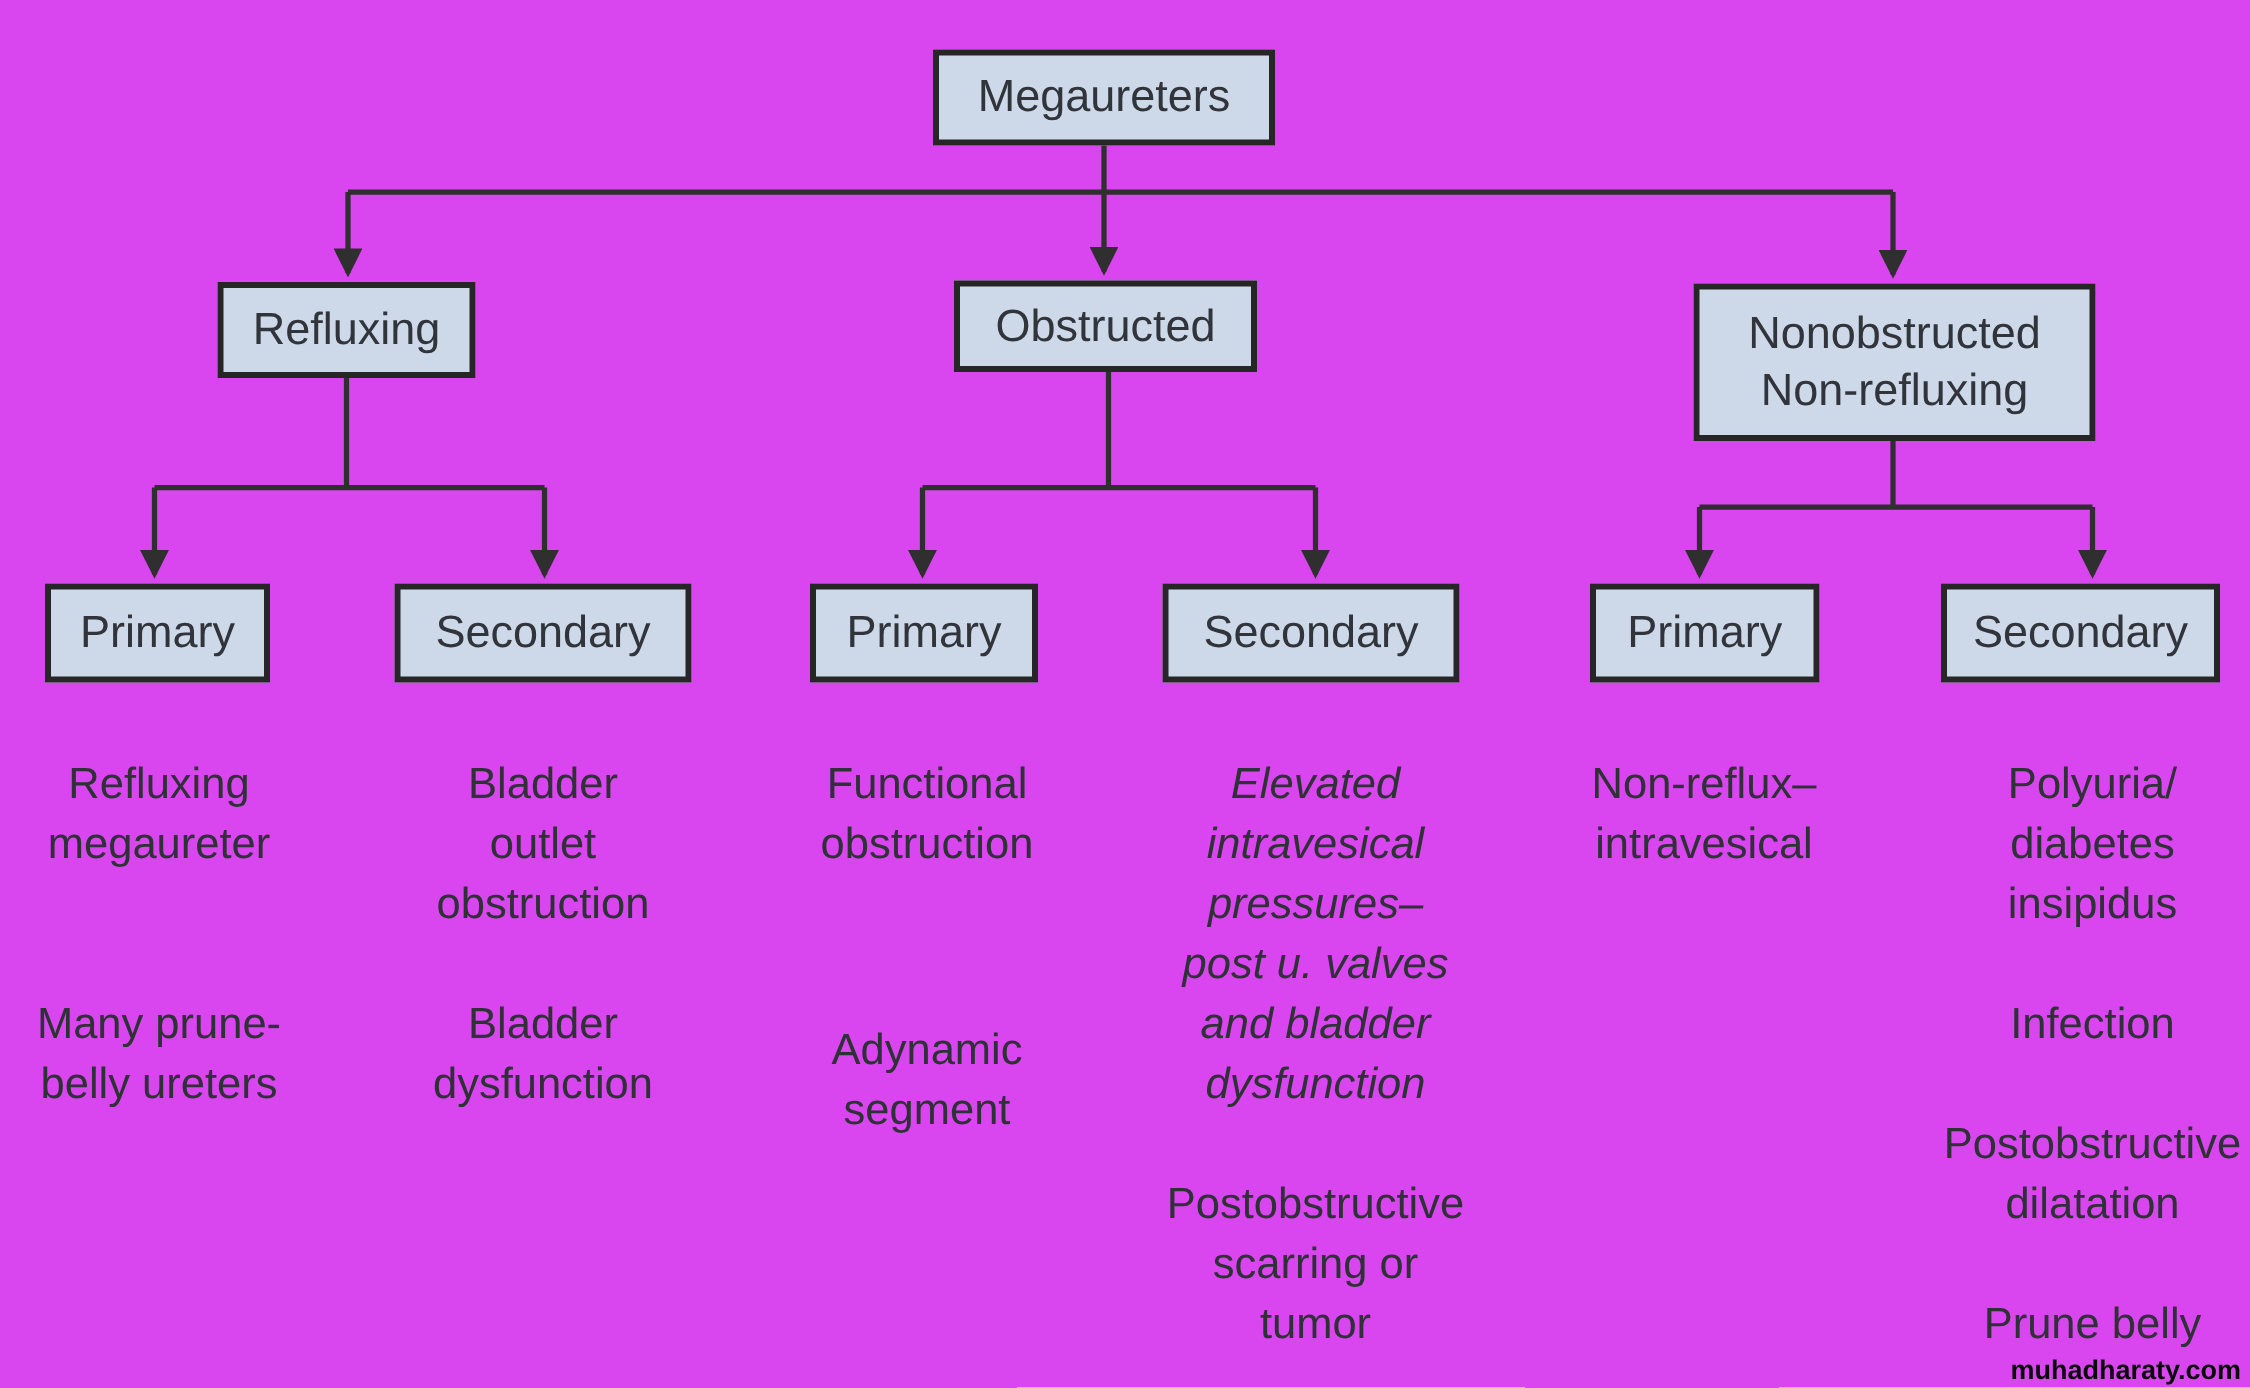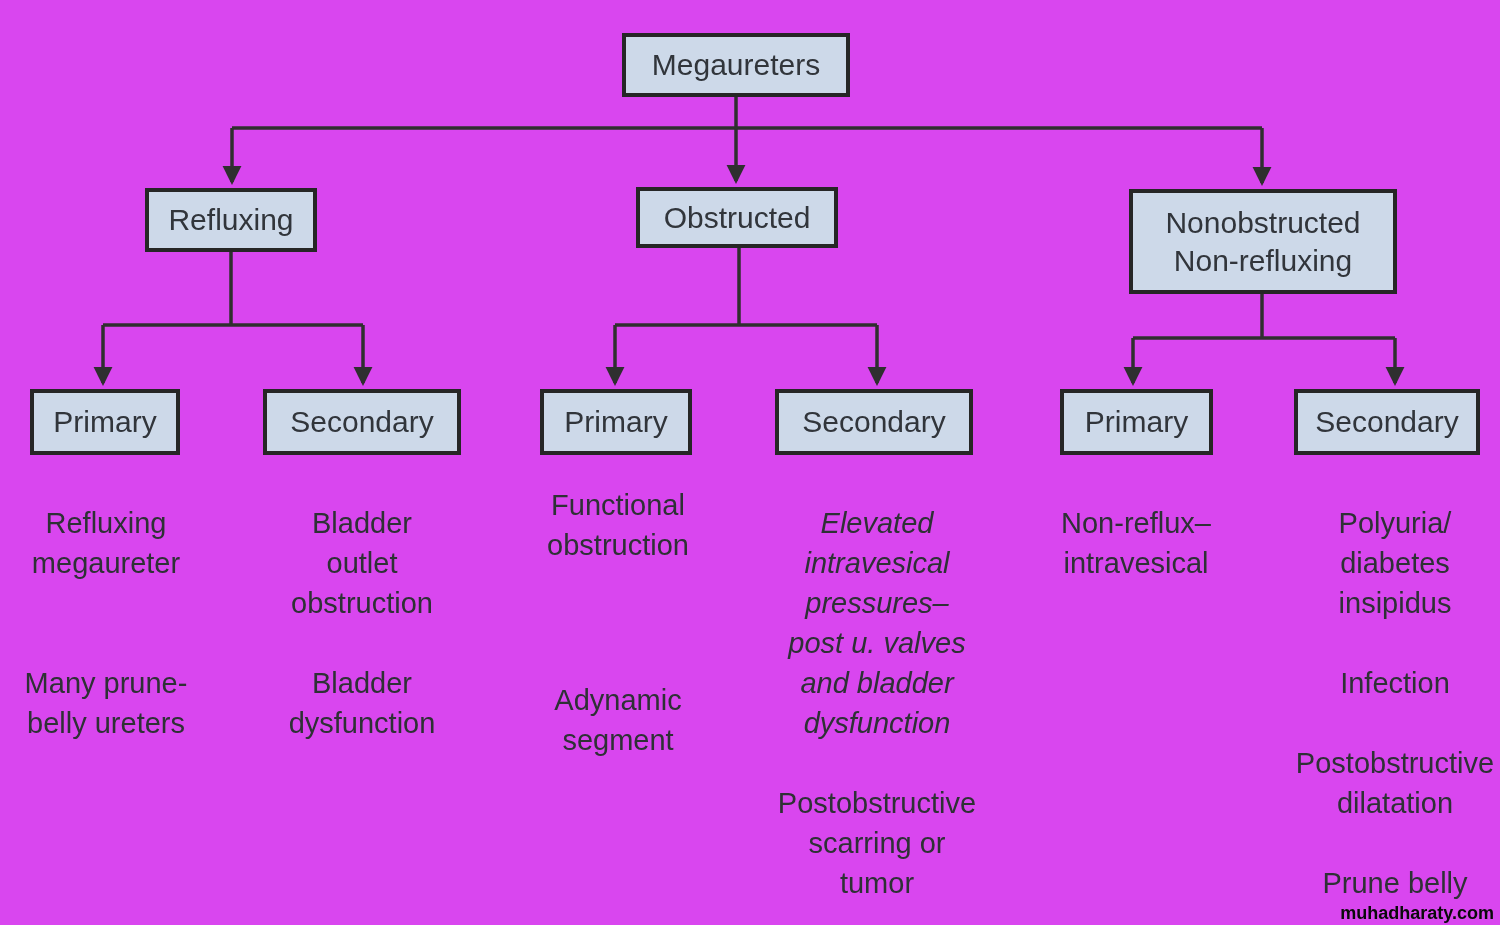--- a/index.html
+++ b/index.html
@@ -50,21 +50,21 @@
   #l-secondary-box{left:263px;top:389px;width:198px;height:66px;}
   #m-primary-box{left:540px;top:389px;width:152px;height:66px;}
   #m-secondary-box{left:775px;top:389px;width:198px;height:66px;}
   #r-primary-box{left:1060px;top:389px;width:153px;height:66px;}
   #r-secondary-box{left:1294px;top:389px;width:186px;height:66px;}
   
   #n00{left:0px;top:503px;width:212px;}
   #n01{left:0px;top:663px;width:212px;}
   #n10{left:252px;top:503px;width:220px;}
   #n11{left:252px;top:663px;width:220px;}
-  #n20{left:500px;top:485px;width:236px;text-align:center;}
+  #n20{left:500px;top:503px;width:236px;text-align:center;}
   #n21{left:500px;top:663px;width:236px;margin-top:17px;}
   #n30{left:752px;top:503px;width:250px;font-style:italic;}
   #n31{left:752px;top:783px;width:250px;}
   #n40{left:1006px;top:503px;width:260px;}
   #n41{left:1006px;top:663px;width:260px;}
   #n50{left:1275px;top:503px;width:240px;}
   #n51{left:1275px;top:663px;width:240px;}
   #n52{left:1275px;top:743px;width:240px;}
   #n53{left:1275px;top:863px;width:240px;}
 </style>

